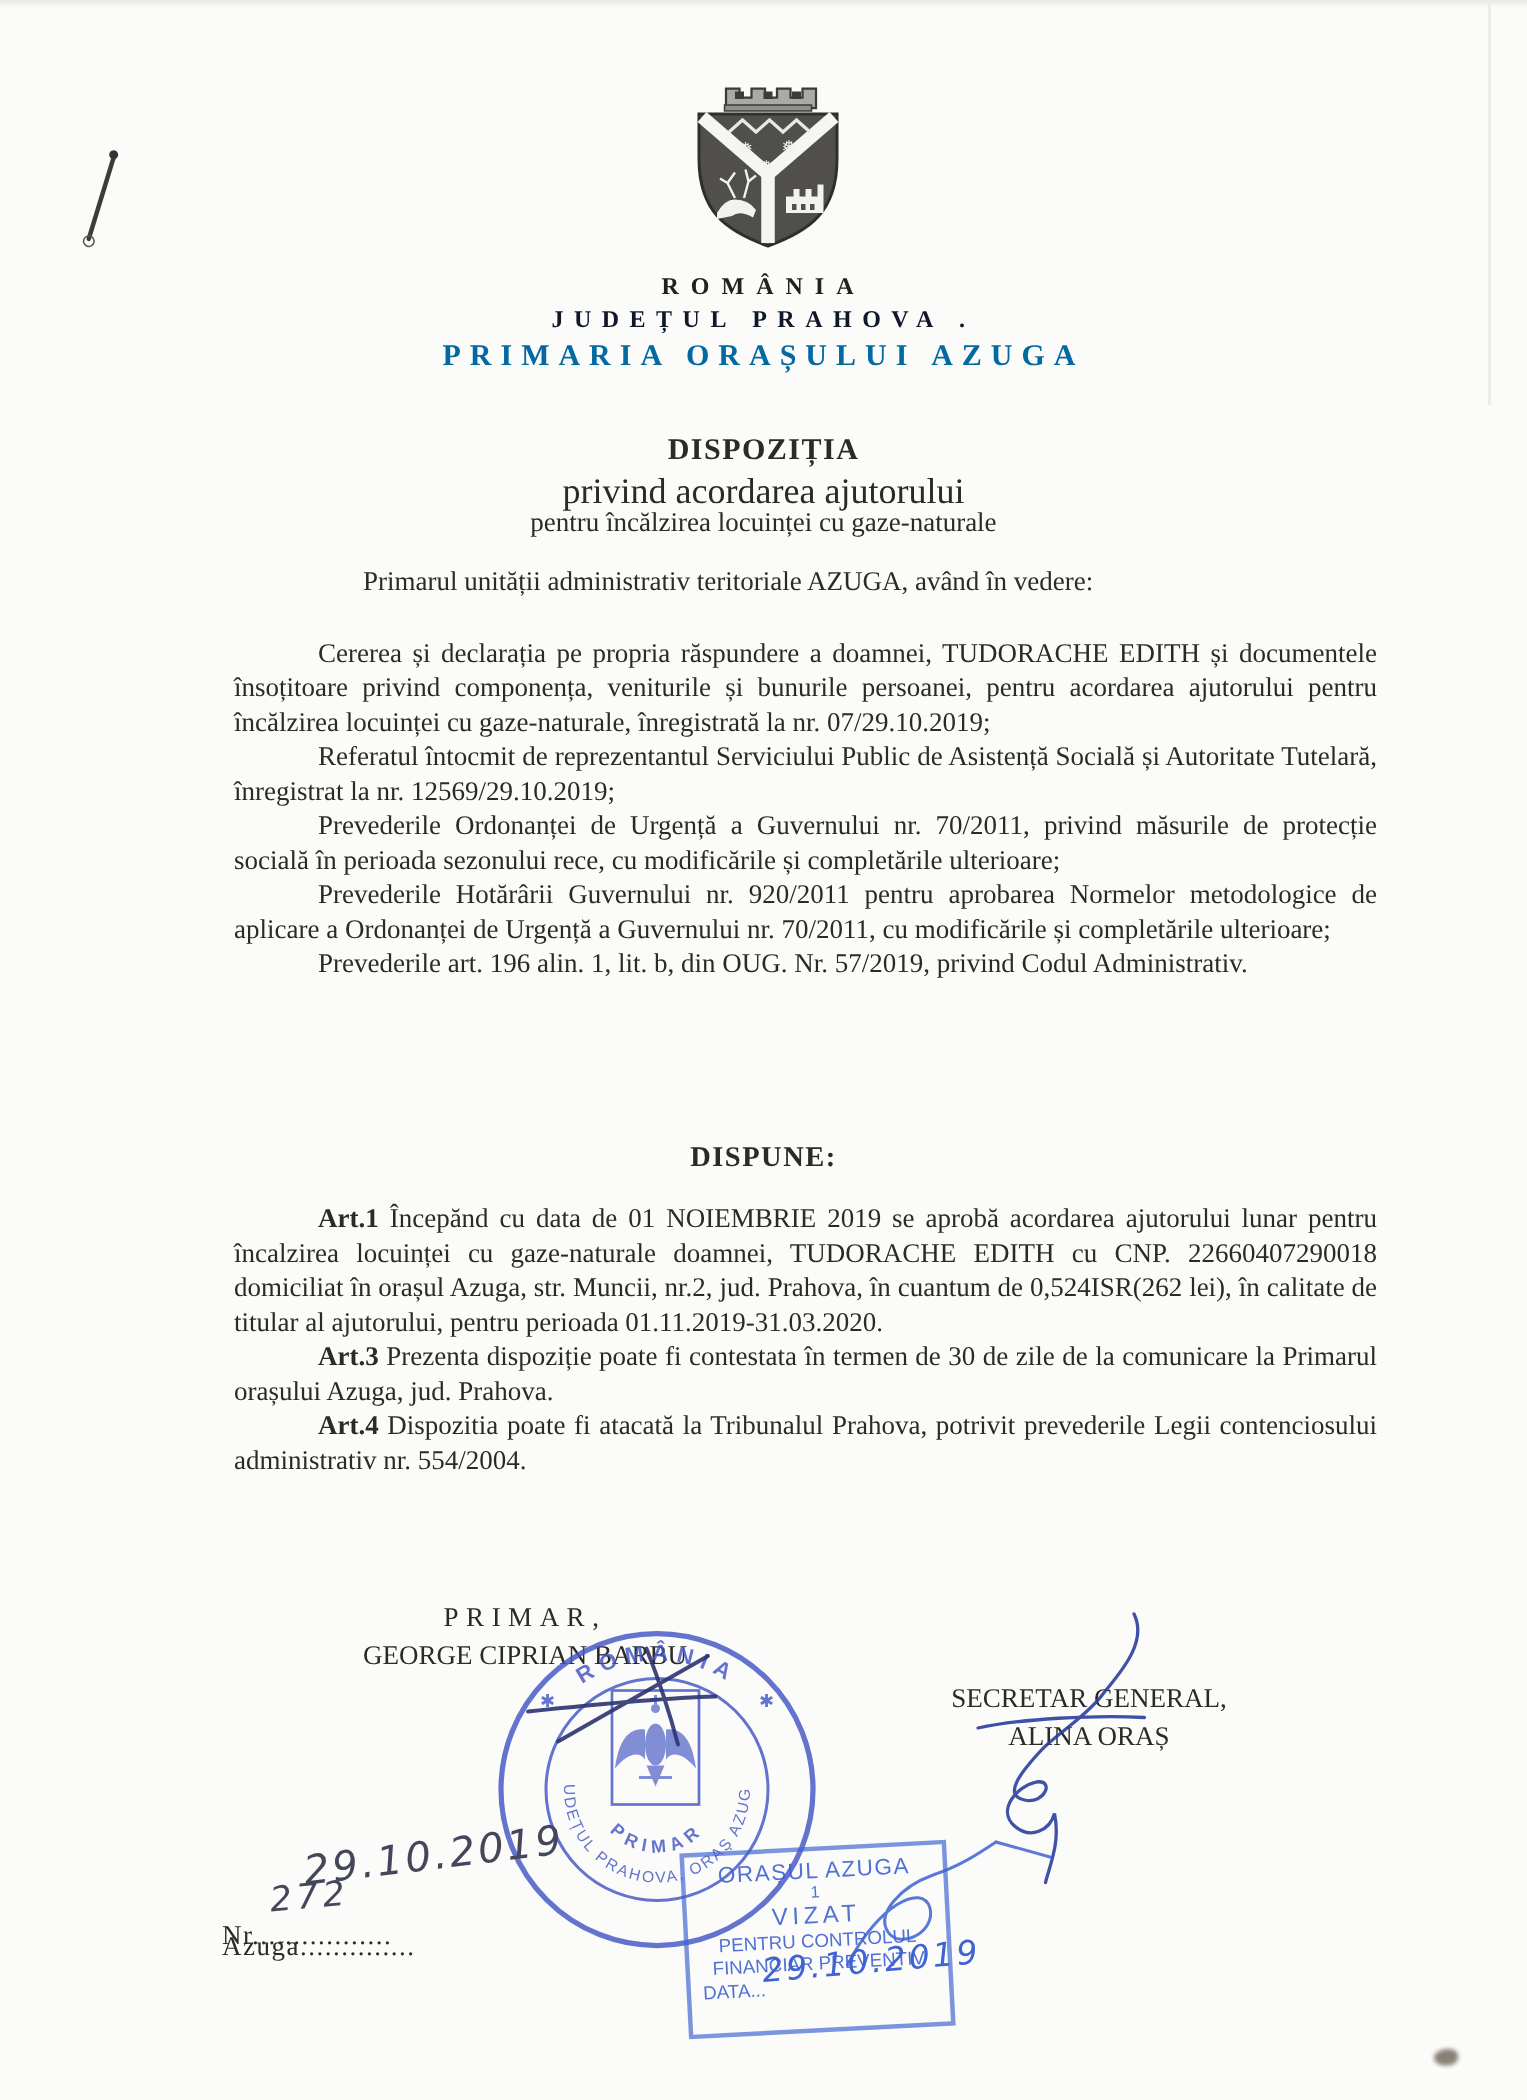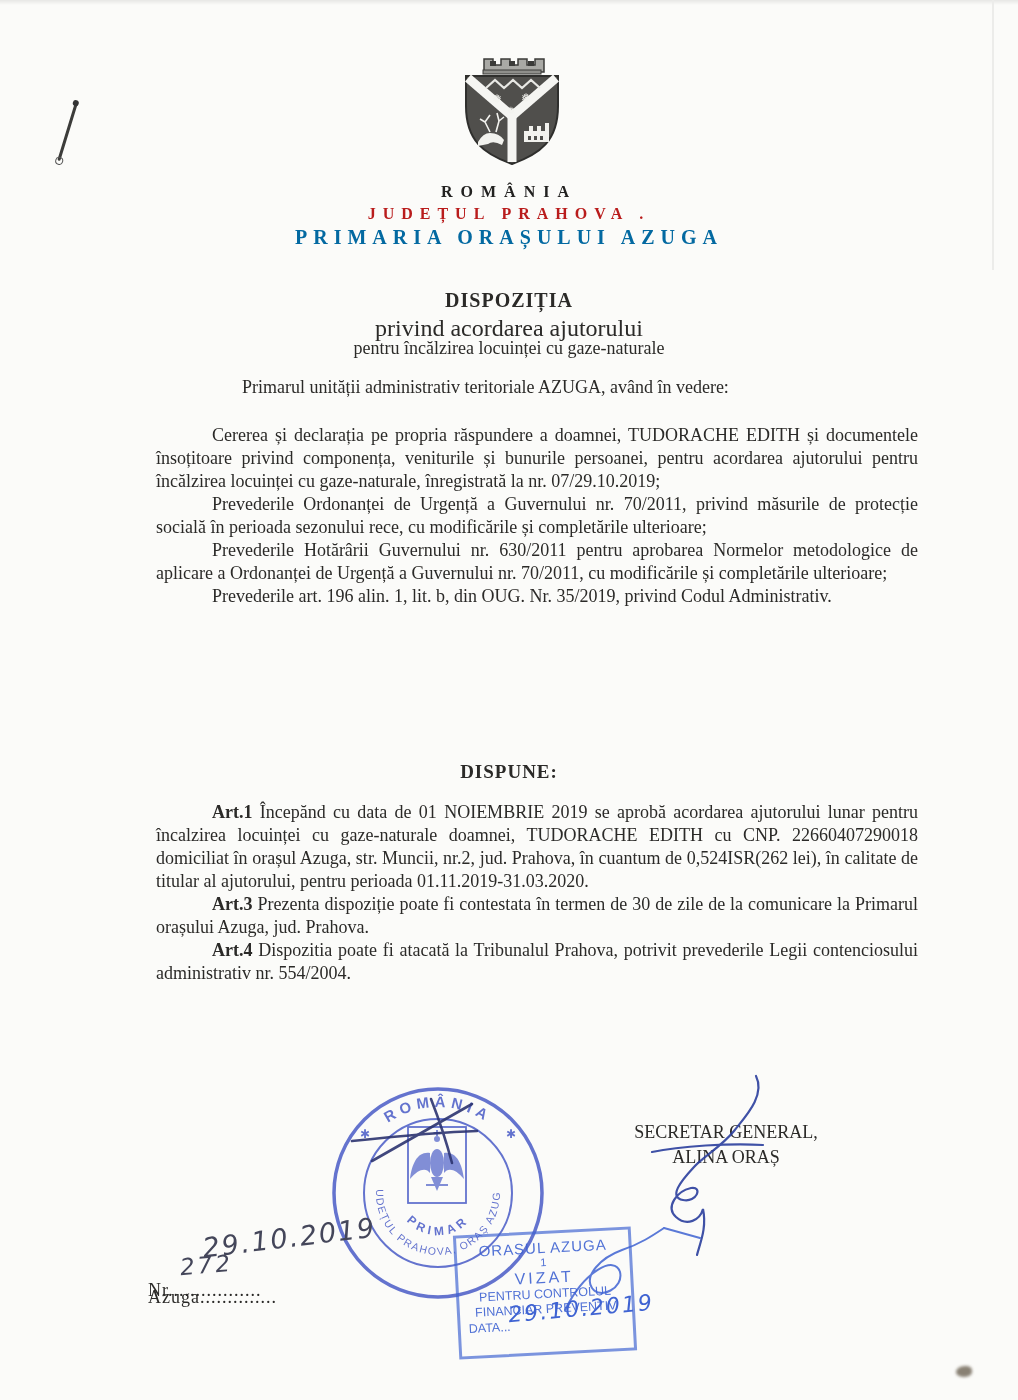--- a/index.html
+++ b/index.html
@@ -9,21 +9,21 @@
     margin:0 auto;
     background:#fbfbf9;
     overflow:hidden;
     font-family:"Liberation Serif", serif;
     color:#2b2a28;
   }
   .abs{position:absolute;}
   .centered{left:0;width:1018px;text-align:center;}
   
   .hdr-country{top:183px;font-size:16px;font-weight:bold;letter-spacing:8px;color:#222120;}
-  .hdr-county{top:205px;font-size:16px;font-weight:bold;letter-spacing:7px;color:#b91c1c;}
+  .hdr-county{top:205px;font-size:16px;font-weight:bold;letter-spacing:7px;color:#0f172a;}
   .hdr-institution{top:226px;font-size:20px;font-weight:bold;letter-spacing:6px;color:#0369a1;}
   
   .title-main{top:289px;font-size:20px;font-weight:bold;letter-spacing:1px;}
   .title-sub1{top:315px;font-size:24px;}
   .title-sub2{top:338px;font-size:18px;}
   
   .intro{top:377px;left:158px;width:760px;font-size:18px;text-indent:84px;}
   .considerations{top:424px;left:156px;width:762px;font-size:18px;line-height:23px;text-align:justify;}
   .considerations p{margin:0;text-indent:56px;}
   .dispune{top:761px;font-size:19px;font-weight:bold;letter-spacing:1px;}
@@ -113,33 +113,38 @@
   <div class="abs centered hdr-institution">PRIMARIA ORAȘULUI AZUGA</div>
 
   <div class="abs centered title-main">DISPOZIȚIA</div>
   <div class="abs centered title-sub1">privind acordarea ajutorului</div>
   <div class="abs intro">Primarul unității administrativ teritoriale  AZUGA, având în vedere:</div>
 
   <div class="abs centered title-sub2">pentru încălzirea locuinței cu gaze-naturale</div>
 
   <div class="abs considerations">
     <p>Cererea și declarația pe propria răspundere a  doamnei,  TUDORACHE EDITH  și documentele însoțitoare privind componența, veniturile și bunurile  persoanei, pentru acordarea ajutorului pentru încălzirea locuinței cu gaze-naturale, înregistrată la nr. 07/29.10.2019;</p>
+    <p>Referatul întocmit de reprezentantul Serviciului  Public de Asistență Socială și Autoritate  Tutelară, înregistrat la nr. 12569/29.10.2019;</p>
     <p>Prevederile Ordonanței de Urgență  a Guvernului nr. 70/2011, privind măsurile de protecție socială în perioada sezonului rece, cu  modificările  și completările ulterioare;</p>
-    <p>Prevederile  Hotărârii  Guvernului  nr.  630/2011  pentru  aprobarea   Normelor metodologice de aplicare a Ordonanței de Urgență a Guvernului  nr. 70/2011, cu  modificările și completările ulterioare;</p>
-    <p>Prevederile  art.  196  alin.  1,  lit.  b,  din    OUG.  Nr.  35/2019,  privind  Codul Administrativ.</p>
+    <p>Prevederile  Hotărârii  Guvernului  nr.  920/2011  pentru  aprobarea   Normelor metodologice de aplicare a Ordonanței de Urgență a Guvernului  nr. 70/2011, cu  modificările și completările ulterioare;</p>
+    <p>Prevederile  art.  196  alin.  1,  lit.  b,  din    OUG.  Nr.  57/2019,  privind  Codul Administrativ.</p>
   </div>
 
   <div class="abs centered dispune">DISPUNE:</div>
 
   <div class="abs articles">
     <p><span class="art-label">Art.1</span> <span>Începănd cu data de  01 NOIEMBRIE   2019 se aprobă acordarea ajutorului lunar pentru  încalzirea  locuinței  cu  gaze-naturale  doamnei,  TUDORACHE EDITH  cu  CNP. 22660407290018 domiciliat în orașul Azuga, str. Muncii, nr.2, jud. Prahova, în cuantum de 0,524ISR(262  lei),  în calitate de titular al ajutorului, pentru perioada 01.11.2019-31.03.2020.</span></p>
     <p><span class="art-label">Art.3</span> <span>Prezenta dispoziție poate fi contestata în termen de 30 de zile de la  comunicare la Primarul orașului Azuga, jud. Prahova.</span></p>
     <p><span class="art-label">Art.4</span> <span>Dispozitia poate fi atacată la Tribunalul  Prahova, potrivit prevederile Legii contenciosului administrativ nr. 554/2004.</span></p>
   </div>
 
+  <div class="abs sig-left">
+    <div class="role">PRIMAR,</div>
+    <div>GEORGE CIPRIAN BARBU</div>
+  </div>
   <div class="abs sig-right">
     <div>SECRETAR GENERAL,</div>
     <div>ALINA  ORAȘ</div>
   </div>
 
   <svg class="abs round-stamp" width="226" height="226" viewBox="0 0 226 226">
     <g transform="translate(113,113)" stroke="#4356c5" fill="none">
       <circle r="104" stroke-width="3.5"></circle>
       <circle r="74" stroke-width="2"></circle>
       <rect x="-30" y="-66" width="58" height="76" stroke-width="1.8"></rect>

